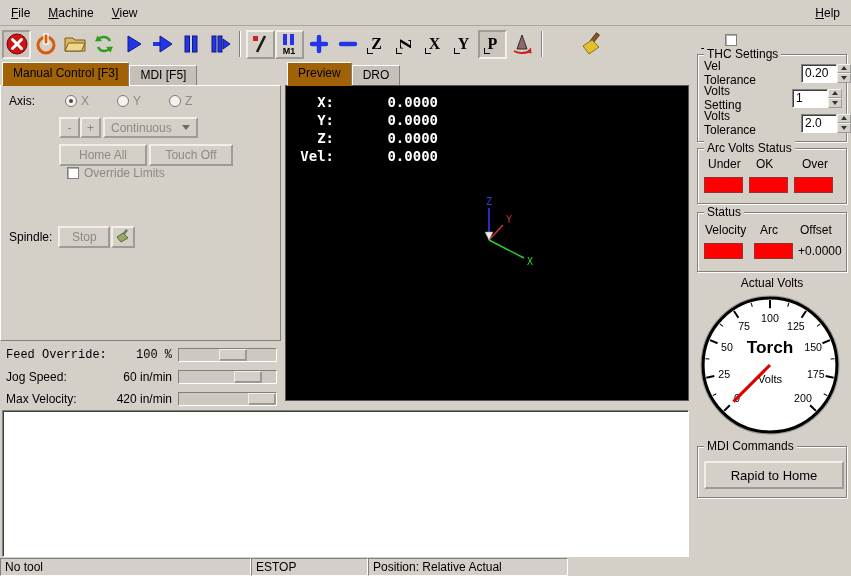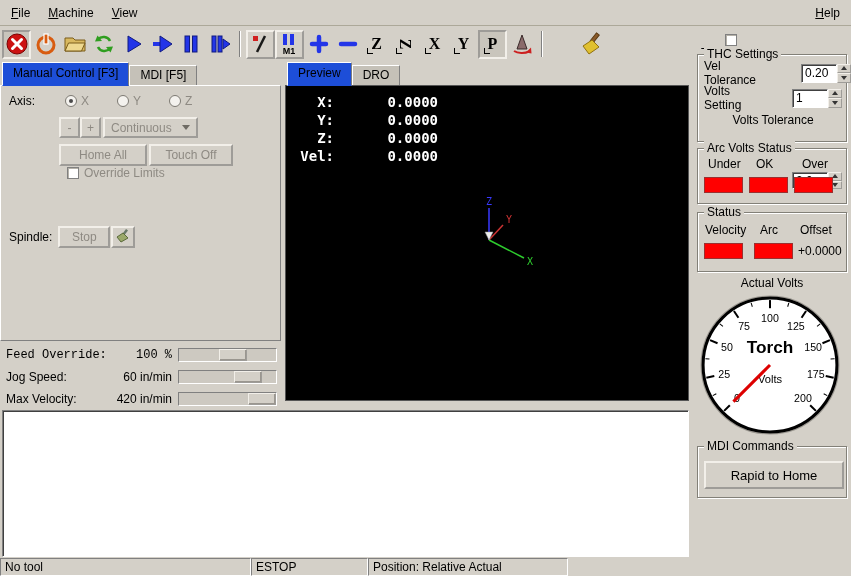--- a/index.html
+++ b/index.html
@@ -28,21 +28,21 @@
   .disabled, .disabled * { color:#8e8a83 !important; }
   .lbl { color:#000; }
   .checkbox { display:inline-block; width:12px; height:12px; background:#fff; border:1px solid #808080; box-shadow:inset 1px 1px 0 #b5b1a8; vertical-align:-2px; margin-right:5px; }
   .radio { display:inline-block; width:12px; height:12px; border-radius:50%; background:#f4f2ee; border:1px solid #7d7a73; vertical-align:-2px; margin-right:4px; position:relative; }
   .radio.selected::after { content:""; position:absolute; left:3px; top:3px; width:4px; height:4px; border-radius:50%; background:#4a4a4a; }
   .combo { display:inline-flex; align-items:center; border:2px outset #f2efe9; background:#d4d0c8; height:21px; padding-left:6px; }
   .combo-arrow { width:0; height:0; border-left:4px solid transparent; border-right:4px solid transparent; border-top:5px solid #6e6b64; margin:0 5px 0 10px; }
 
   
   .tabrow { position:absolute; display:flex; align-items:flex-end; height:24px; }
-  .tab { background:#1d4ed8; border:1px solid; border-color:#fff #808080 transparent #fff; padding:3px 10px 4px; position:relative; cursor:default; }
+  .tab { background:#a16207; border:1px solid; border-color:#fff #808080 transparent #fff; padding:3px 10px 4px; position:relative; cursor:default; }
   .tab.active { z-index:3; padding-bottom:5px; }
   .tab.inactive { background:#c5c1b8; padding-top:2px; padding-bottom:3px; margin-bottom:0px; }
 
   
   .left-panel { position:absolute; left:0; top:62px; width:283px; height:346px; }
   .manual-body { position:absolute; left:0; top:23px; width:281px; height:256px; border:1px solid; border-color:#fff #808080 #808080 #fff; }
   .row { position:absolute; display:flex; align-items:center; }
   .slider-row { position:absolute; left:0; width:283px; height:20px; display:flex; align-items:center; }
   .slider-label { margin-left:6px; }
   .slider-value { position:absolute; right:111px; text-align:right; }
@@ -327,21 +327,21 @@
           <span class="spin-btns">
             <button class="spin-btn">
                 <span class="tri-up"></span>
               </button>
             <button class="spin-btn">
                 <span class="tri-down"></span>
               </button>
           </span>
         </span>
       </div>
-      <div class="spin-row" style="top:58px;flex-direction:column;">
+      <div class="spin-row" style="top:58px;">
         <span>Volts Tolerance</span>
         <span class="spin">
           <span class="spin-entry">2.0</span>
           <span class="spin-btns">
             <button class="spin-btn">
                 <span class="tri-up"></span>
               </button>
             <button class="spin-btn">
                 <span class="tri-down"></span>
               </button>

